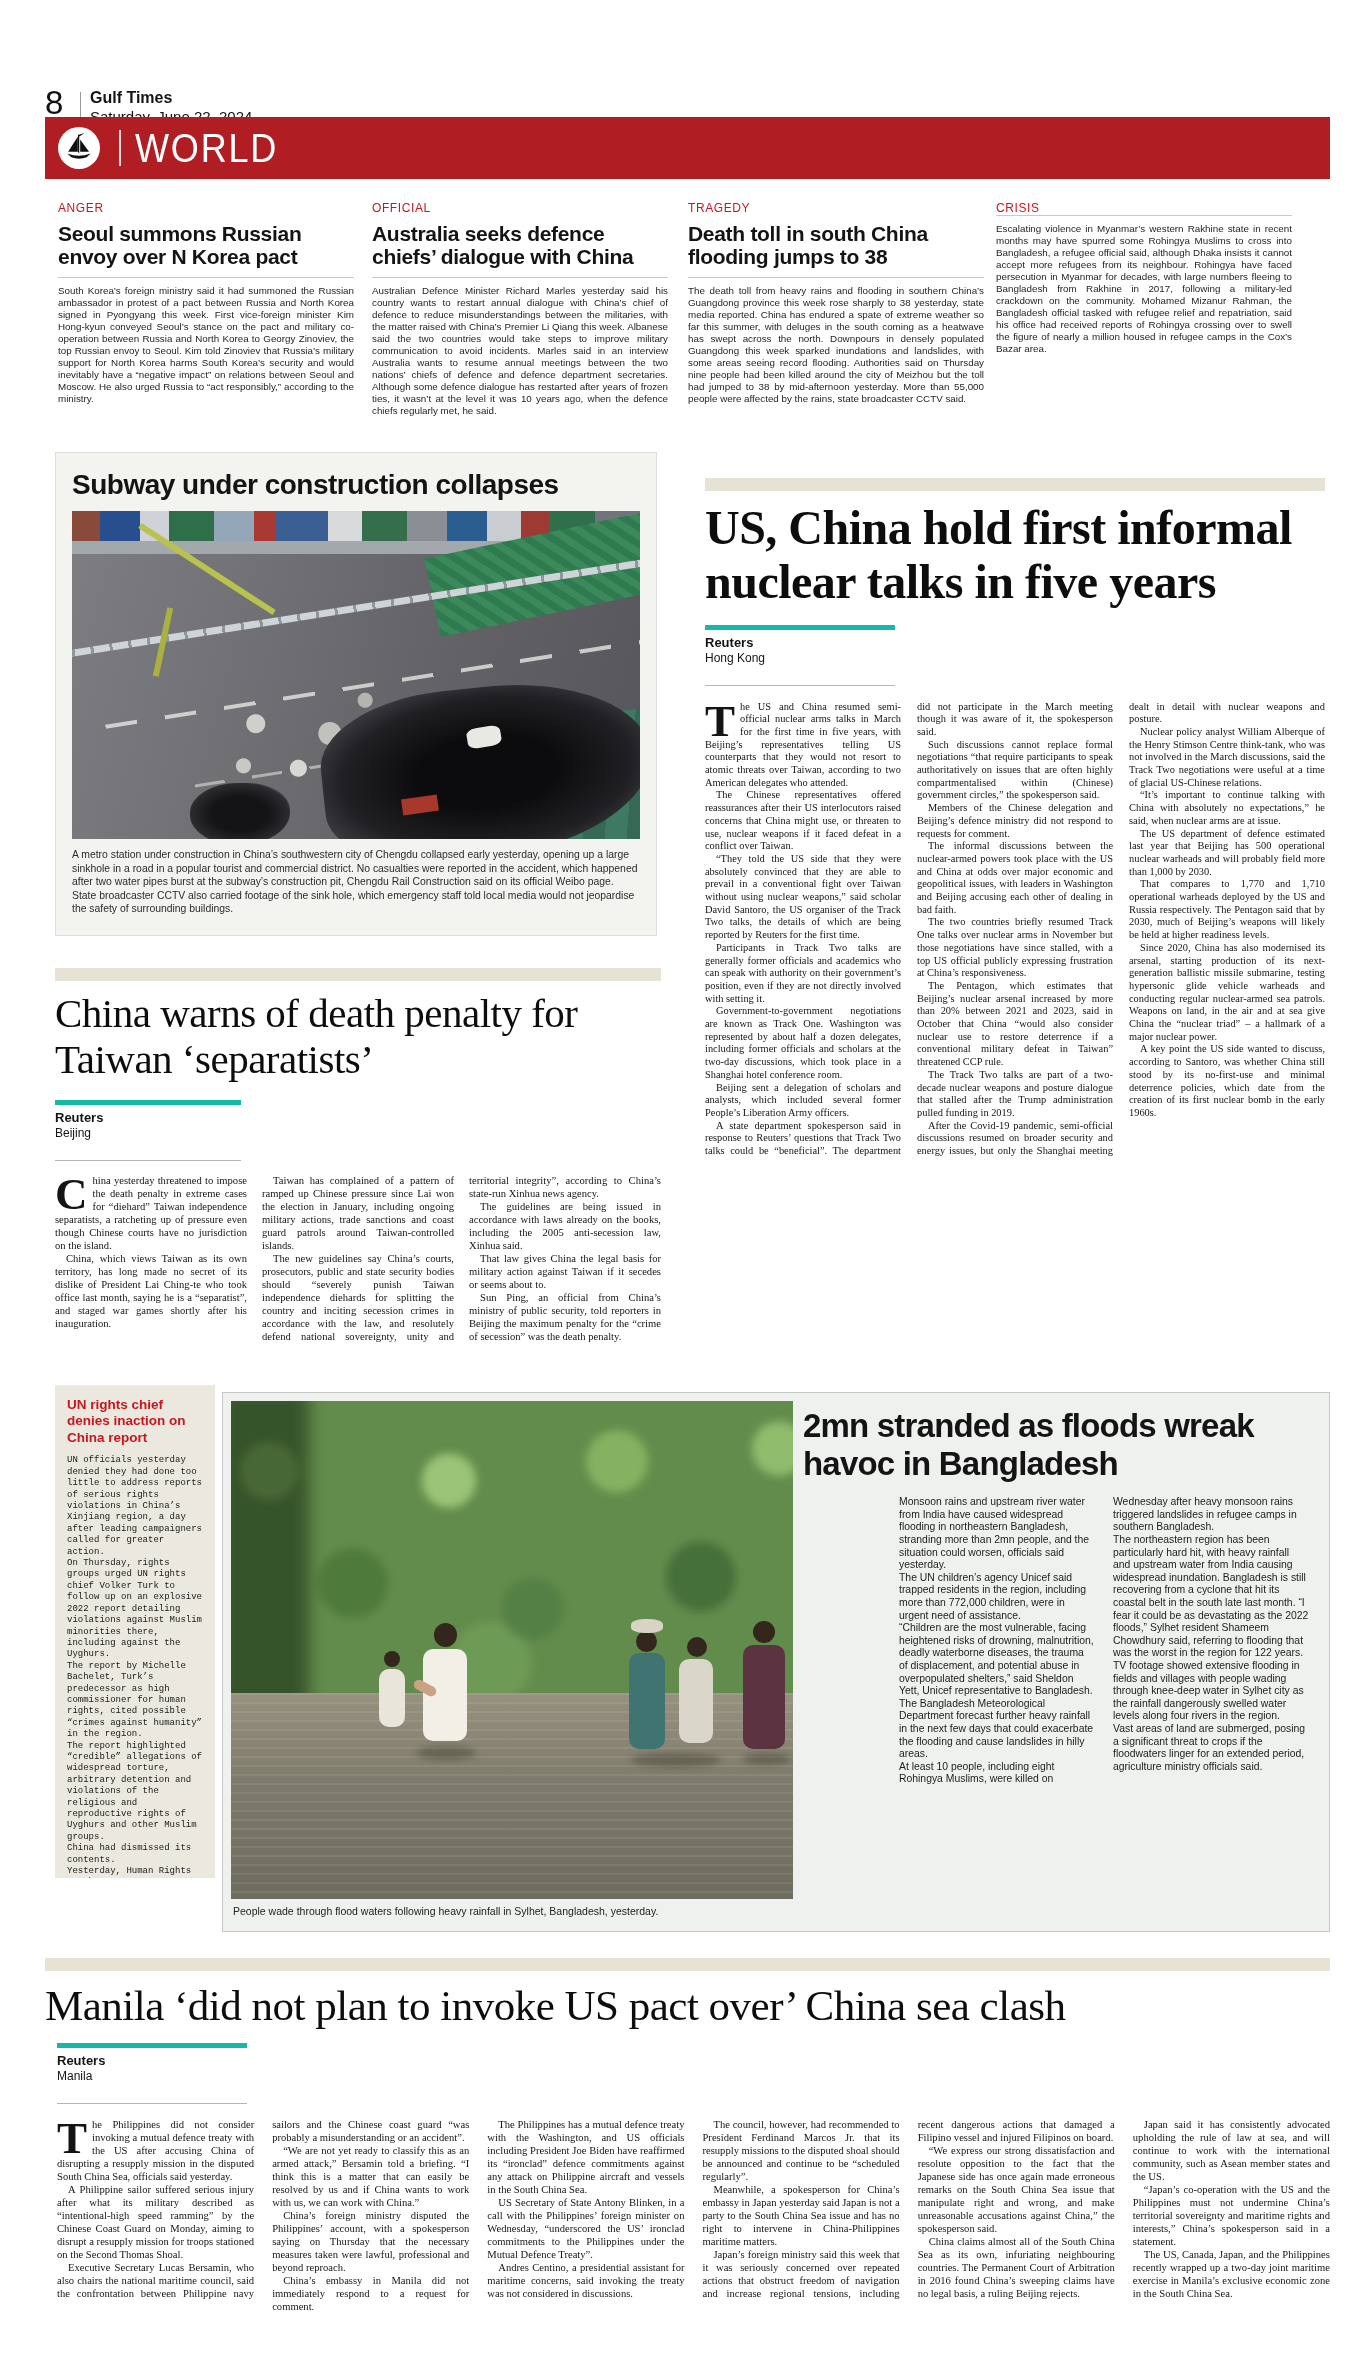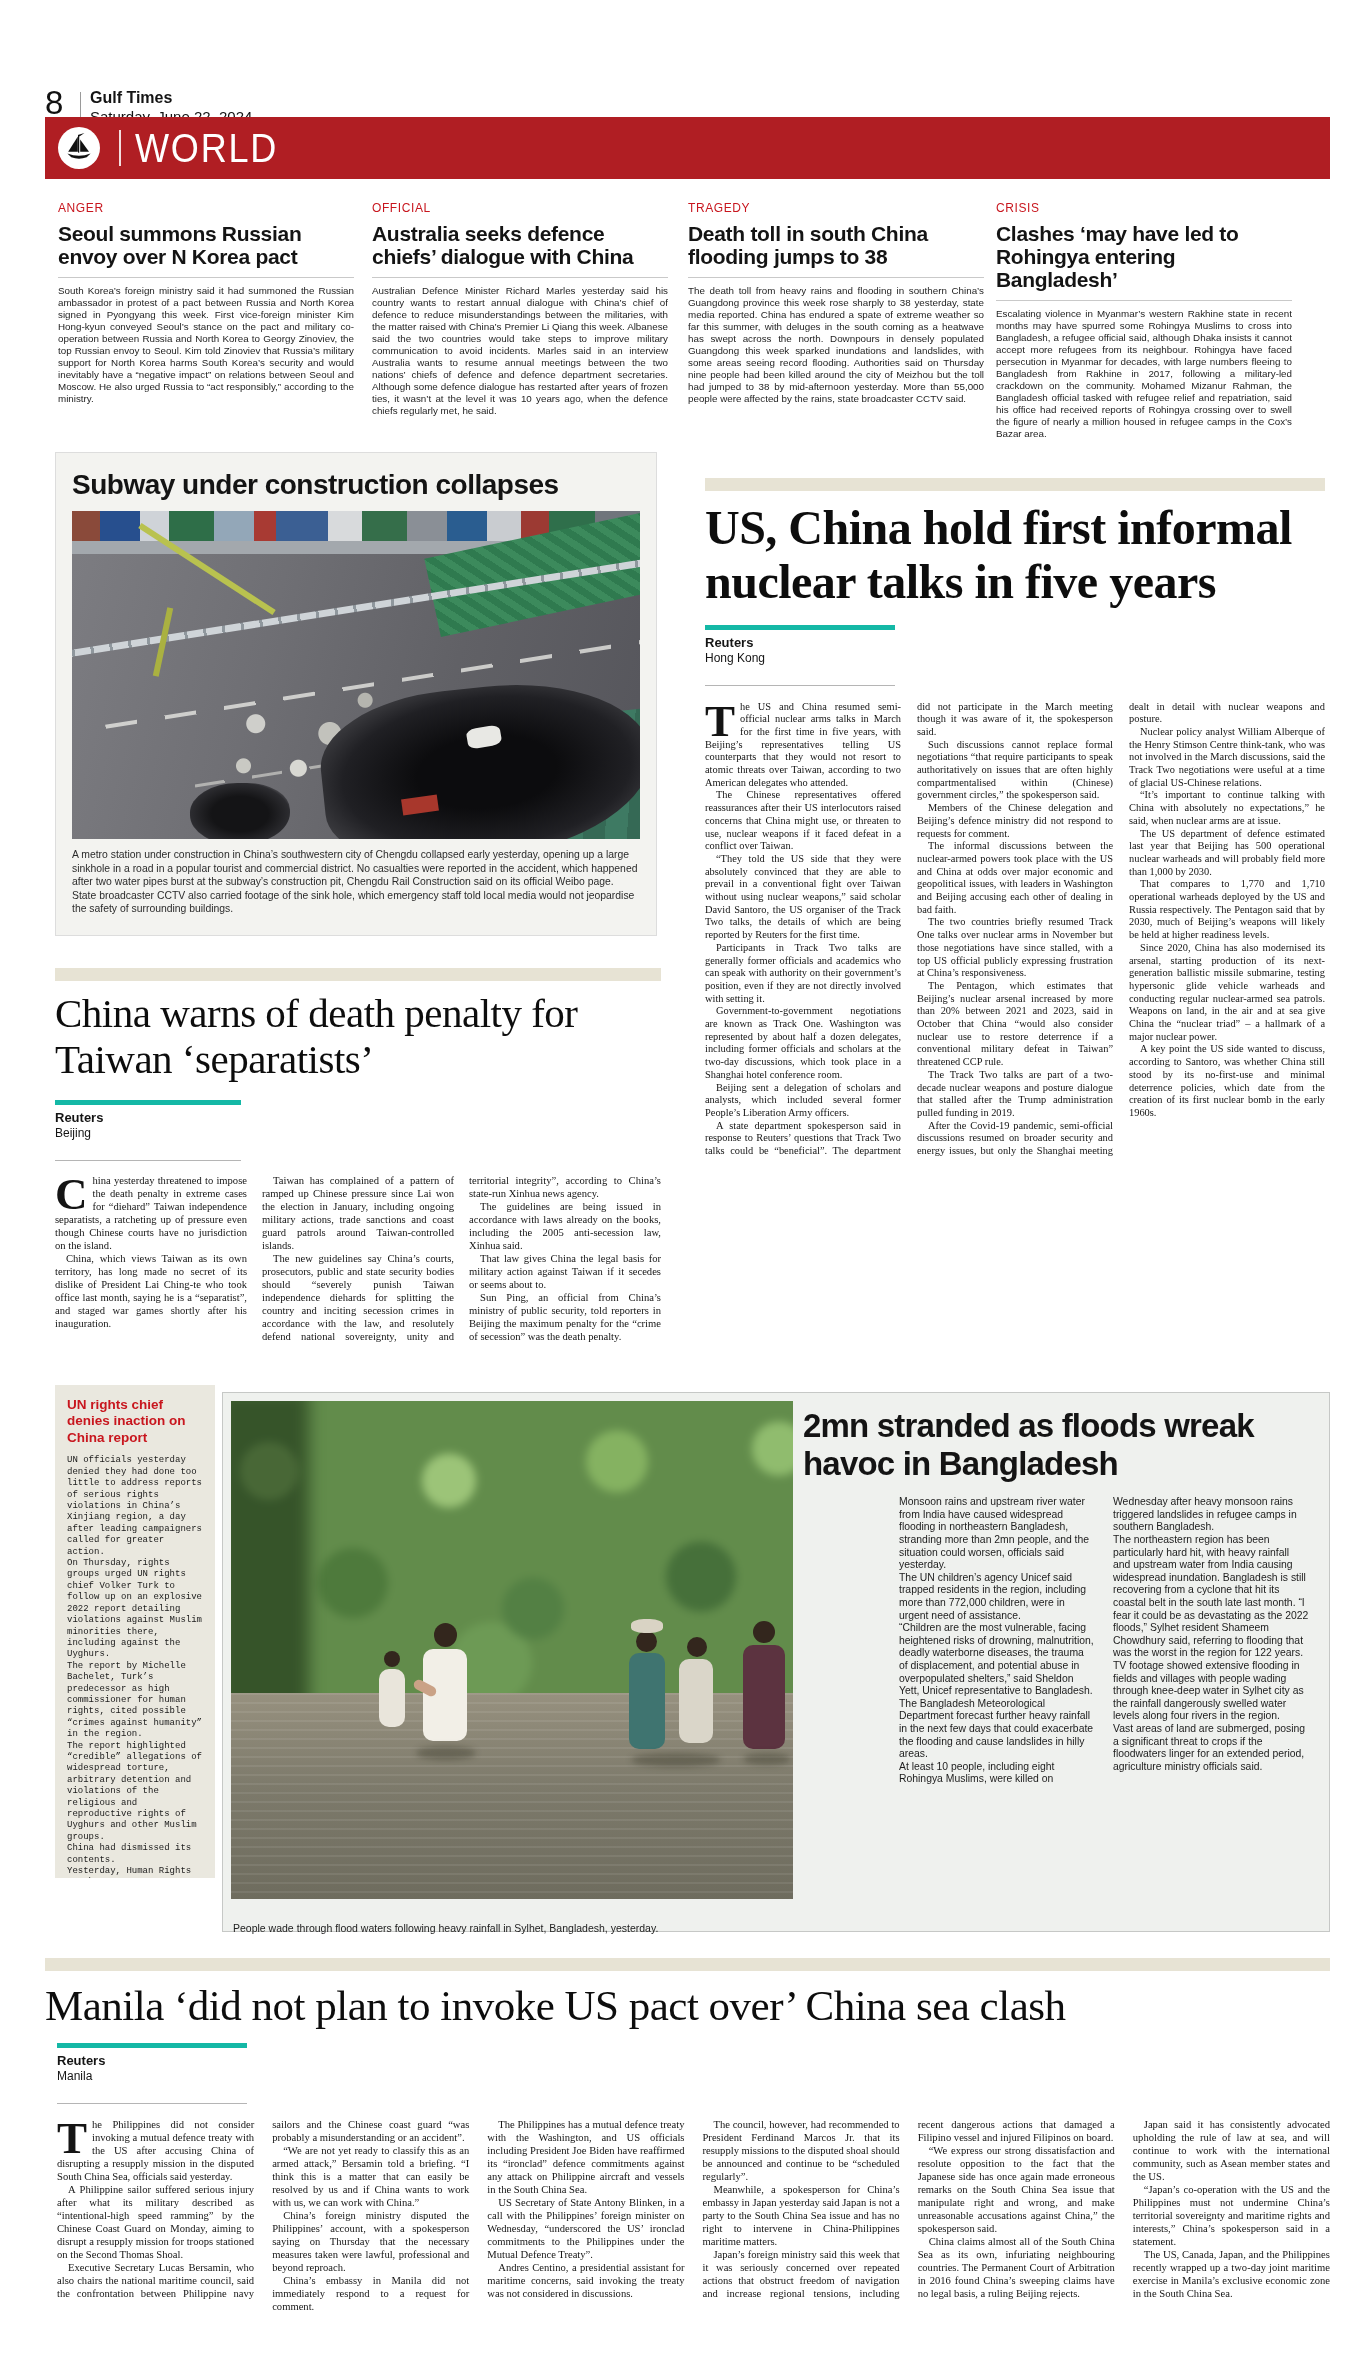--- a/index.html
+++ b/index.html
@@ -93,21 +93,21 @@
     radial-gradient(circle at 80% 58%,#46703a 0 34px,transparent 36px),
     radial-gradient(circle at 93% 18%,#90bc6e 0 26px,transparent 28px),
     radial-gradient(circle at 45% 85%,#6d9a55 0 40px,transparent 42px);}
   .fp-dark{left:-12px;top:-10px;width:90px;height:330px;background:rgba(18,38,14,.55);filter:blur(8px);}
   .fp-water{left:0;top:292px;width:562px;height:206px;background:linear-gradient(#97917f,#7d7a6b 45%,#6e6c5e);}
   .fp-streaks{left:0;top:292px;width:562px;height:206px;background:repeating-linear-gradient(180deg,rgba(255,255,255,.08) 0 2px,transparent 2px 9px);}
   .fig{position:absolute;border-radius:10px;}
   .head{position:absolute;border-radius:50%;background:#33261d;}
   .refl{position:absolute;background:rgba(25,25,12,.28);border-radius:50%;filter:blur(3px);}
   
-  .flood-caption{position:absolute;left:10px;top:529px;width:720px;font-size:10.5px;color:#222;}
+  .flood-caption{position:absolute;left:10px;top:512px;width:720px;font-size:10.5px;color:#222;}
   .floods-right{position:absolute;left:580px;top:14px;width:520px;}
   .floods-right h2{font-size:33px;line-height:1.14;font-weight:700;letter-spacing:-.8px;}
   .flood-cols{margin-top:14px;margin-left:96px;width:410px;column-count:2;column-gap:18px;height:418px;
     font-size:10.4px;line-height:12.6px;overflow:hidden;color:#1c1c1c;}
   .flood-cols p{margin:0;}
   
   .manila{position:absolute;left:45px;top:1958px;width:1285px;}
   .manila .kbar{width:1285px;}
   .manila h1{font-size:43px;font-weight:400;letter-spacing:-.5px;margin-top:10px;}
   .manila .byline{margin-left:12px;margin-top:13px;width:190px;}
@@ -150,21 +150,20 @@
     <h3 class="brief-head">Australia seeks defence chiefs’ dialogue with China</h3>
     <p class="brief-body">Australian Defence Minister Richard Marles yesterday said his country wants to restart annual dialogue with China’s chief of defence to reduce misunderstandings between the militaries, with the matter raised with China’s Premier Li Qiang this week. Albanese said the two countries would take steps to improve military communication to avoid incidents. Marles said in an interview Australia wants to resume annual meetings between the two nations’ chiefs of defence and defence department secretaries. Although some defence dialogue has restarted after years of frozen ties, it wasn’t at the level it was 10 years ago, when the defence chiefs regularly met, he said.</p>
   </article>
   <article class="brief" style="left:688px">
     <div class="brief-kicker">TRAGEDY</div>
     <h3 class="brief-head">Death toll in south China flooding jumps to 38</h3>
     <p class="brief-body">The death toll from heavy rains and flooding in southern China’s Guangdong province this week rose sharply to 38 yesterday, state media reported. China has endured a spate of extreme weather so far this summer, with deluges in the south coming as a heatwave has swept across the north. Downpours in densely populated Guangdong this week sparked inundations and landslides, with some areas seeing record flooding. Authorities said on Thursday nine people had been killed around the city of Meizhou but the toll had jumped to 38 by mid-afternoon yesterday. More than 55,000 people were affected by the rains, state broadcaster CCTV said.</p>
   </article>
   <article class="brief" style="left:996px">
     <div class="brief-kicker">CRISIS</div>
-    <h3 class="brief-head">Clashes ‘may have led to Rohingya entering Bangladesh’</h3>
     <p class="brief-body">Escalating violence in Myanmar’s western Rakhine state in recent months may have spurred some Rohingya Muslims to cross into Bangladesh, a refugee official said, although Dhaka insists it cannot accept more refugees from its neighbour. Rohingya have faced persecution in Myanmar for decades, with large numbers fleeing to Bangladesh from Rakhine in 2017, following a military-led crackdown on the community. Mohamed Mizanur Rahman, the Bangladesh official tasked with refugee relief and repatriation, said his office had received reports of Rohingya crossing over to swell the figure of nearly a million housed in refugee camps in the Cox’s Bazar area.</p>
   </article>
 
   <section class="subway-box">
     <h2 class="subway-head">Subway under construction collapses</h2>
     <div class="subway-photo photo-frame">
       <div class="sp sp-strip"></div>
       <div class="sp sp-walk"></div>
       <div class="sp sp-net"></div>
       <div class="sp sp-fence"></div>

